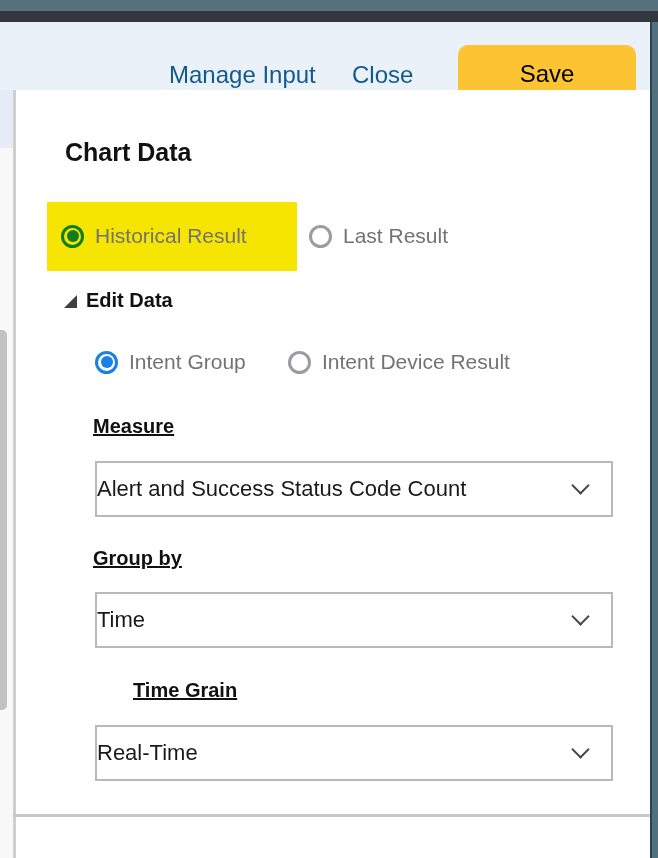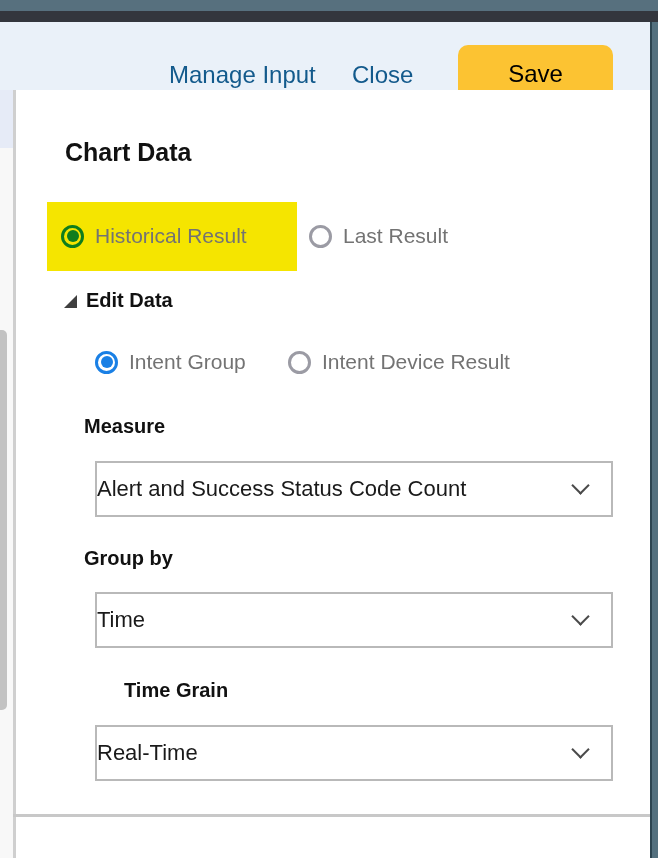--- a/index.html
+++ b/index.html
@@ -17,21 +17,21 @@
   .topbar-teal   { left:0; top:0;  width:658px; height:11px; background:#57707e; }
   .topbar-dark   { left:0; top:11px; width:658px; height:11px; background:#33363d; }
   .right-bar     { left:650px; top:22px; width:8px; height:836px; background:#53707e; border-left:2px solid #2c4551; }
 
   
   .header  { left:0; top:22px; width:650px; height:68px; background:#eaf1f9; }
   .hlink   { position:absolute; top:39px; font-size:24px; color:#135a8c; cursor:pointer; white-space:nowrap; }
   .hlink.manage { left:141px;margin-left:28px; }
   .hlink.close  { left:352px; }
   .save-btn {
-    position:absolute; left:458px; top:23px; width:155px; height:57px;
+    position:absolute; left:458px; top:23px; width:178px; height:57px;
     background:#fcc332; border:none; border-radius:10px;
     font-family:"Liberation Sans", sans-serif;
     font-size:24px; color:#000; cursor:pointer;
     display:flex; align-items:center; justify-content:center;
   }
 
   
   .gutter-top  { left:0; top:90px;  width:13px; height:58px;  background:#e6ebf7; }
   .gutter-rest { left:0; top:148px; width:13px; height:710px; background:#f8f8f8; }
   .scroll-thumb{ left:0; top:330px; width:7px;  height:380px; background:#c2c2c2; border-radius:0 5px 5px 0; }
@@ -64,21 +64,21 @@
   .row2b { left:288px; top:350px; }
 
   .section-toggle { left:64px; top:289px; display:flex; align-items:center; cursor:pointer; }
   .caret {
     width:0; height:0; display:inline-block;
     border-left:13px solid transparent; border-bottom:13px solid #3f3f3f;
     margin-right:9px; margin-top:2px;
   }
   .section-label { font-size:20px; font-weight:bold; color:#111; white-space:nowrap; }
 
-  .field-label { position:absolute; left:84px; font-size:20px; font-weight:bold; color:#111; white-space:nowrap; }
+  .field-label { position:absolute; left:93px; font-size:20px; font-weight:bold; color:#111; white-space:nowrap;text-decoration:underline; }
   .fl-measure   { top:415px; }
   .fl-groupby   { top:547px; }
   .fl-timegrain { top:679px;margin-left:40px; }
 
   .dropdown {
     position:absolute; left:95px; width:518px; height:56px;
     background:#fff; border:2px solid #b9b9b9;
     display:flex; align-items:center; 
     font-size:22px; color:#1a1a1a; cursor:pointer; white-space:nowrap;
   }

